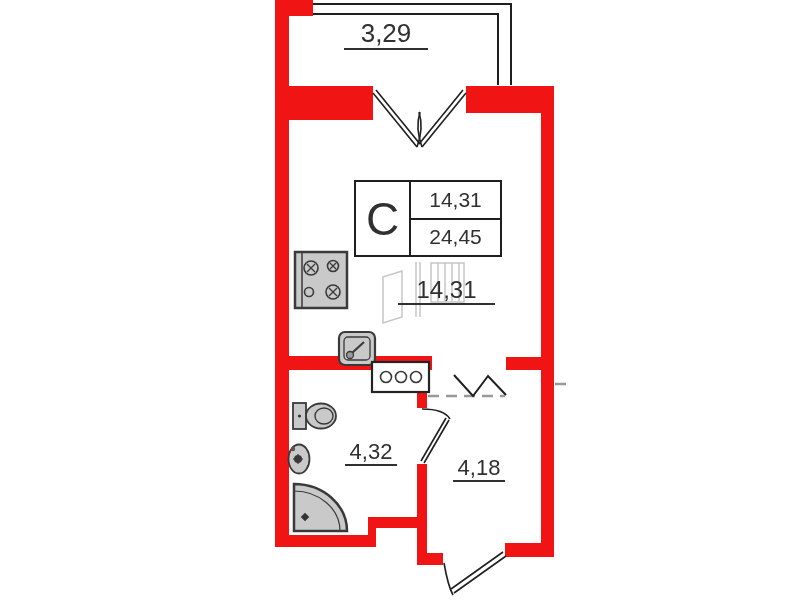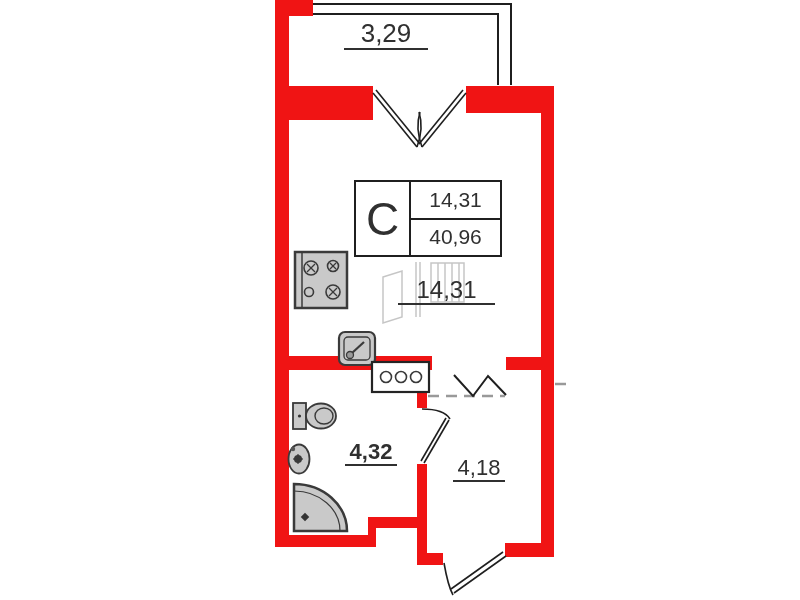--- a/index.html
+++ b/index.html
@@ -160,21 +160,21 @@
       <rect x="285" y="514" width="6" height="6" transform="rotate(45 288 517)" fill="#333333"></rect>
     </g>
   </svg>
 
   <div class="label lbl-balcony" style="left:327px;top:20px;width:84px;">3,29</div>
 
   <div id="info-box">
     <div id="info-type">С</div>
     <div id="info-rows">
       <div class="info-row">14,31</div>
-      <div class="info-row">40,96</div>
+      <div class="info-row">24,45</div>
     </div>
   </div>
 
   <div class="label lbl-room-lg" style="left:381px;top:277px;width:97px;">14,31</div>
-  <div class="label lbl-room" style="left:328px;top:440px;width:52px;font-weight:bold;">4,32</div>
+  <div class="label lbl-room" style="left:328px;top:440px;width:52px;">4,32</div>
   <div class="label lbl-room" style="left:436px;top:456px;width:52px;">4,18</div>
 
 </div>
 
 </body></html>

